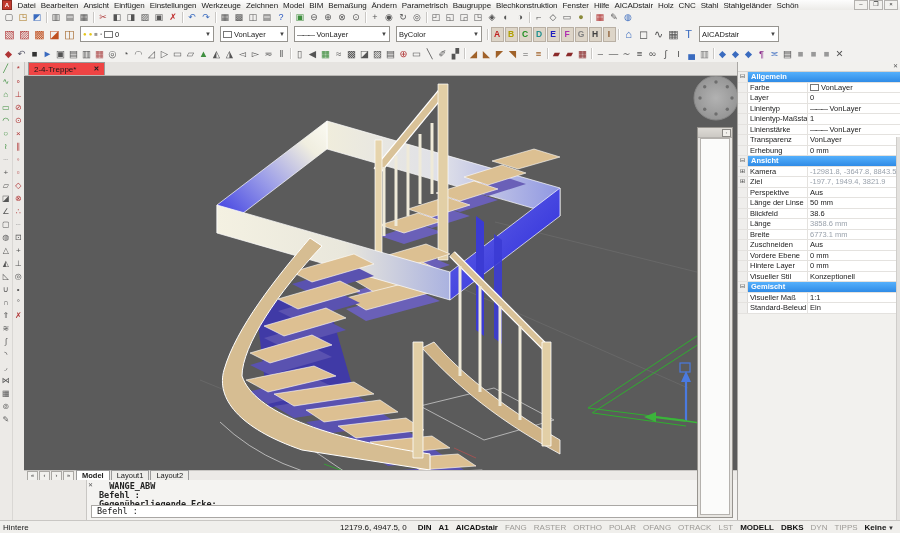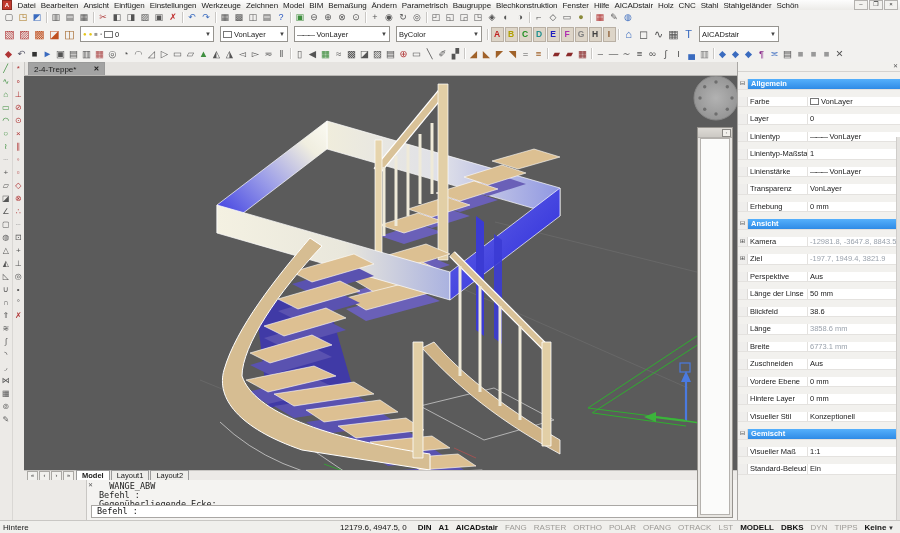--- a/index.html
+++ b/index.html
@@ -19,21 +19,21 @@
   #row-b .ticon{width:15px;height:15px;font-size:11px;line-height:15px;}
   #row-c .ticon{width:13px;height:13px;font-size:9.5px;line-height:13px;}
   .tsep{width:1px;height:11px;background:#c9c7c4;margin:0 2px;box-shadow:1px 0 0 #fff;}
   .combo{height:14px;background:#fff;border:1px solid #96948f;display:flex;align-items:center;font-size:7.5px;padding:0 2px;margin:0 3px;white-space:nowrap;overflow:hidden;}
   .carrow{margin-left:auto;font-size:6px;color:#444;padding-left:2px;}
   .sw{width:7px;height:5px;background:#fff;border:1px solid #777;margin-right:2px;flex:none;}
   .cline{letter-spacing:-1.5px;margin-right:3px;color:#222;font-size:7px;}
   .letterbtn{width:11px;height:13px;margin:0 .5px;border:1px solid #b9b0a4;background:#ddd5c8;font-size:8.5px;font-weight:bold;text-align:center;line-height:13px;}
   
   .tabbar{position:absolute;left:24px;top:62px;width:713px;height:14px;background:#e6e4e1;border-bottom:1px solid #b9b7b4;display:flex;align-items:flex-end;padding-left:4px;box-sizing:border-box;}
-  .dtab{background:#a3a3a3;border:1px solid #9a9a9a;border-bottom:none;height:12px;display:flex;align-items:center;font-size:8px;padding:0 5px;gap:17px;}
+  .dtab{background:#ef4444;border:1px solid #9a9a9a;border-bottom:none;height:12px;display:flex;align-items:center;font-size:8px;padding:0 5px;gap:17px;}
   .tab-close{font-size:7px;color:#222;font-weight:bold;}
   
   .left-strip{position:absolute;left:0;top:62px;width:24px;height:458px;background:#eceae7;border-right:1px solid #c9c7c4;display:flex;}
   .vcol{width:12px;display:flex;flex-direction:column;align-items:center;}
   .vcol2{border-left:1px solid #d9d7d4;}
   .vicon{width:11px;height:13px;font-size:8px;line-height:13px;text-align:center;overflow:hidden;}
   
   .viewport{position:absolute;left:24px;top:76px;width:713px;height:394px;background:#5b5b5b;overflow:hidden;}
   
   .palette{position:absolute;left:697px;top:127px;width:36px;height:391px;z-index:6;background:#e8e6e2;border:1px solid #97948f;box-sizing:border-box;}
@@ -42,37 +42,37 @@
   .palette-body{position:absolute;top:10px;left:2px;right:2px;bottom:2px;background:#fbfbfa;border:1px solid #b5b2ae;}
   
   .props{position:absolute;right:0;top:62px;width:163px;height:458px;background:#f2f1ee;border-left:1px solid #a9a7a4;font-size:7.5px;box-sizing:border-box;}
   .props-head{height:7px;display:flex;justify-content:flex-end;align-items:center;padding-right:2px;font-size:6px;color:#555;}
   .selrow{display:flex;align-items:center;height:13px;padding:0 2px;gap:2px;}
   .selcombo{flex:1;height:12px;background:#fff;border:1px solid #8b99ac;display:flex;align-items:center;font-size:7.5px;padding:0 3px;}
   .funnel{width:12px;height:12px;position:relative;}
   .funnel:before{content:"";position:absolute;left:1px;top:1px;border-left:4px solid transparent;border-right:4px solid transparent;border-top:5px solid #e2a23c;}
   .funnel:after{content:"";position:absolute;left:4px;top:5px;width:2px;height:5px;background:#8f8d89;}
   .pgrid{margin-top:2px;border-top:1px solid #d5d3d0;}
-  .prow{display:flex;height:9.5px;align-items:stretch;border-bottom:1px solid #e4e2df;background:#fff;line-height:9.5px;margin-top:7px;}
+  .prow{display:flex;height:9.5px;align-items:stretch;border-bottom:1px solid #e4e2df;background:#fff;line-height:9.5px;}
   .pgut{width:9px;background:#efeeec;border-right:1px solid #dcdad7;font-size:6px;text-align:center;color:#444;flex:none;}
   .plab{width:57px;padding-left:2px;border-right:1px solid #e4e2df;white-space:nowrap;overflow:hidden;flex:none;}
   .pval{flex:1;padding-left:2px;white-space:nowrap;overflow:hidden;display:flex;align-items:center;}
   .phead-bar{flex:1;background:linear-gradient(#55b0fc,#2f8be6);color:#fff;font-weight:bold;padding-left:3px;}
   .dim{color:#9aa2ac;}
   .pgrip{position:absolute;right:0;top:75px;width:3px;bottom:0;background:#e4e2df;border-left:1px solid #cfcdca;}
   
   .layoutbar{position:absolute;left:24px;top:470px;width:713px;height:10px;background:#eceae7;border-top:1px solid #c9c7c4;display:flex;align-items:center;font-size:7.5px;padding-left:3px;box-sizing:border-box;gap:1px;}
   .navbtn{width:9px;height:8px;border:1px solid #aaa8a4;background:#f2f1ee;font-size:5.5px;line-height:7px;text-align:center;color:#333;}
   .mtab{border:1px solid #9a9a9a;background:#eeedea;padding:0 5px;height:9px;line-height:9px;margin-left:1px;}
   .mtab.active{background:#fff;font-weight:bold;border-bottom-color:#fff;}
   
   .cmdpanel{position:absolute;left:24px;top:480px;width:713px;height:40px;background:#eceae7;}
   .cmdwin{position:absolute;left:62px;top:0;right:0;bottom:0;background:#f4f3f1;border-left:1px solid #c9c7c4;}
   .cmd-close{position:absolute;left:1px;top:1px;font-size:6px;color:#555;}
-  .cmdhist{font-family:"DejaVu Sans Mono",monospace;font-size:8.5px;line-height:9px;padding:2px 2px 0 12px;color:#222;white-space:pre;}
+  .cmdhist{font-family:"DejaVu Sans Mono",monospace;font-size:8.5px;line-height:9px;padding:2px 2px 0 12px;color:#222;white-space:pre;font-weight:bold;}
   .cmdinput{position:absolute;left:4px;right:6px;bottom:2px;height:11px;background:#fff;border:1px solid #a9a7a4;font-family:"DejaVu Sans Mono",monospace;font-size:8.5px;line-height:11px;padding-left:5px;color:#111;}
   
   .statusbar{position:absolute;left:0;top:520px;width:900px;height:13px;background:#f0efec;border-top:1px solid #c9c7c4;display:flex;align-items:center;font-size:8px;box-sizing:border-box;padding:0 6px 0 3px;}
   .stat-right{margin-left:auto;display:flex;align-items:center;gap:7px;}
   .sitem.off{color:#9c9a96;}
   .sitem.on{color:#111;font-weight:bold;}
   .scoords{color:#111;margin-right:4px;}
   .scaret{font-size:6px;color:#333;}
 </style>
 </head>

